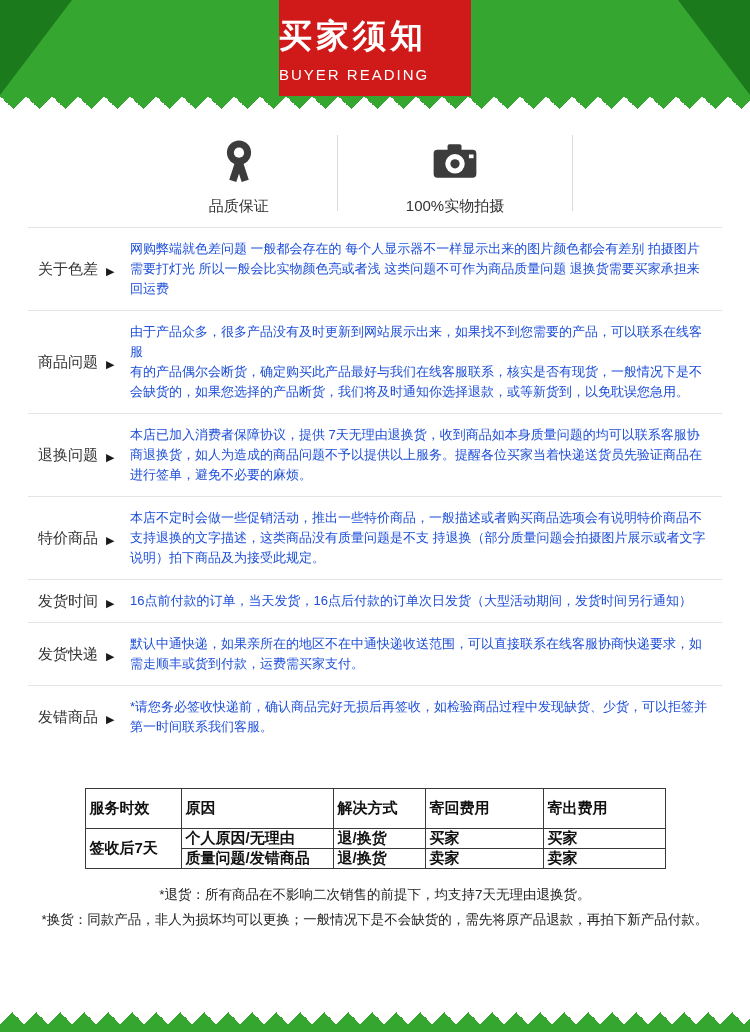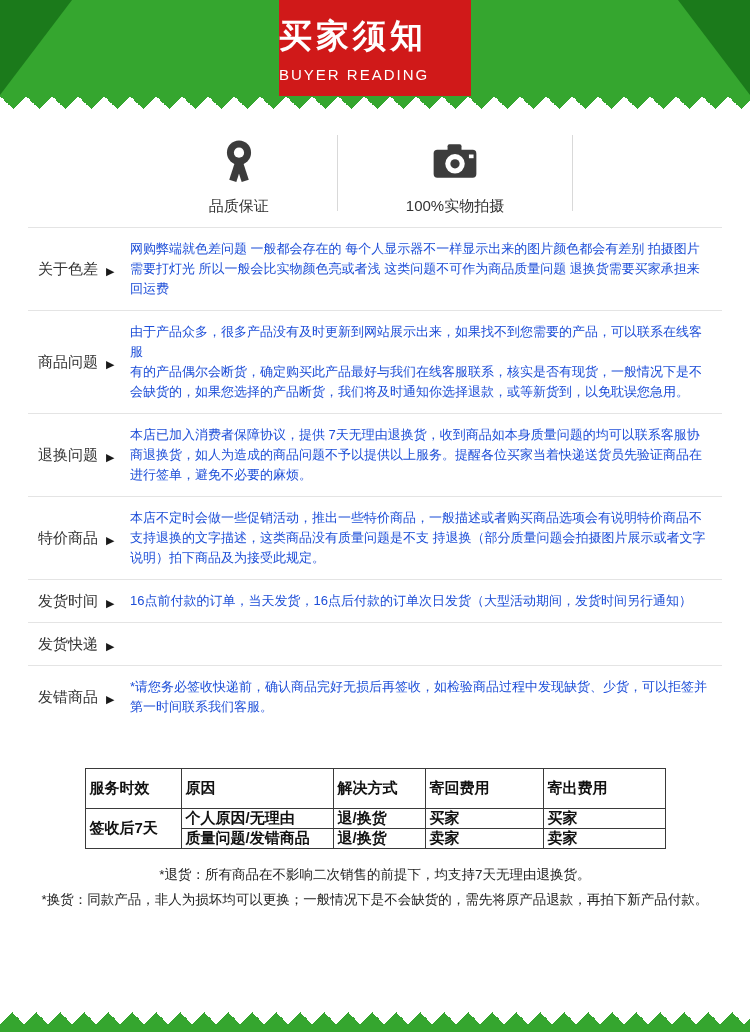--- a/index.html
+++ b/index.html
@@ -136,20 +136,21 @@
     <div class="section">
       <div class="sec-label">发货时间</div>
       <div class="sec-arrow">▶</div>
       <div class="sec-body">16点前付款的订单，当天发货，16点后付款的订单次日发货（大型活动期间，发货时间另行通知）</div>
     </div>
     <div class="sep"></div>
 
     <div class="section">
       <div class="sec-label">发货快递</div>
       <div class="sec-arrow">▶</div>
+      <div class="sec-body">默认中通快递，如果亲所在的地区不在中通快递收送范围，可以直接联系在线客服协商快递要求，如需走顺丰或货到付款，运费需买家支付。</div>
     </div>
     <div class="sep"></div>
 
     <div class="section">
       <div class="sec-label">发错商品</div>
       <div class="sec-arrow">▶</div>
       <div class="sec-body">*请您务必签收快递前，确认商品完好无损后再签收，如检验商品过程中发现缺货、少货，可以拒签并第一时间联系我们客服。</div>
     </div>
   </div>
 

